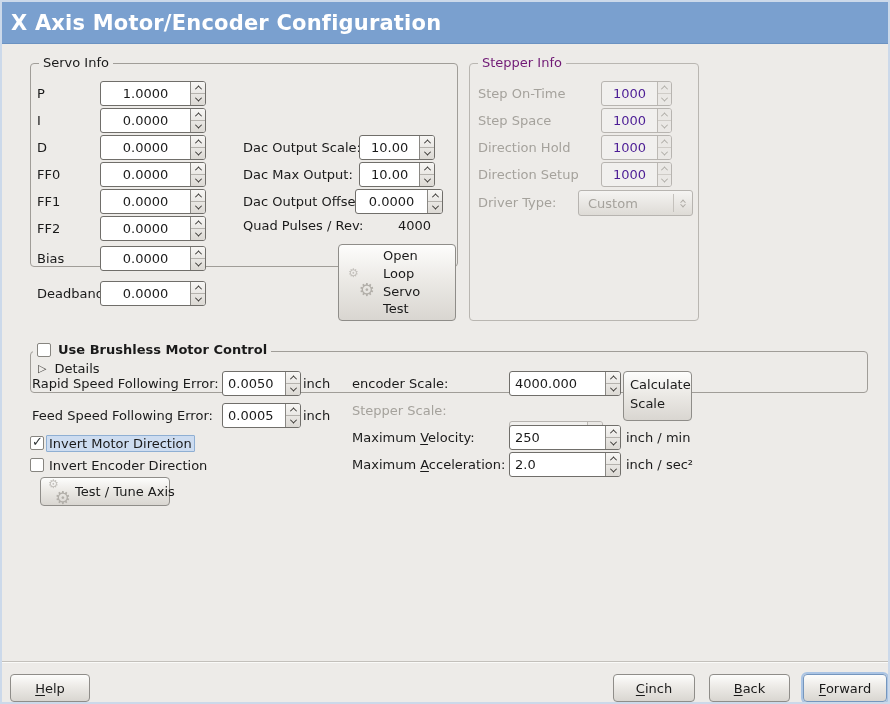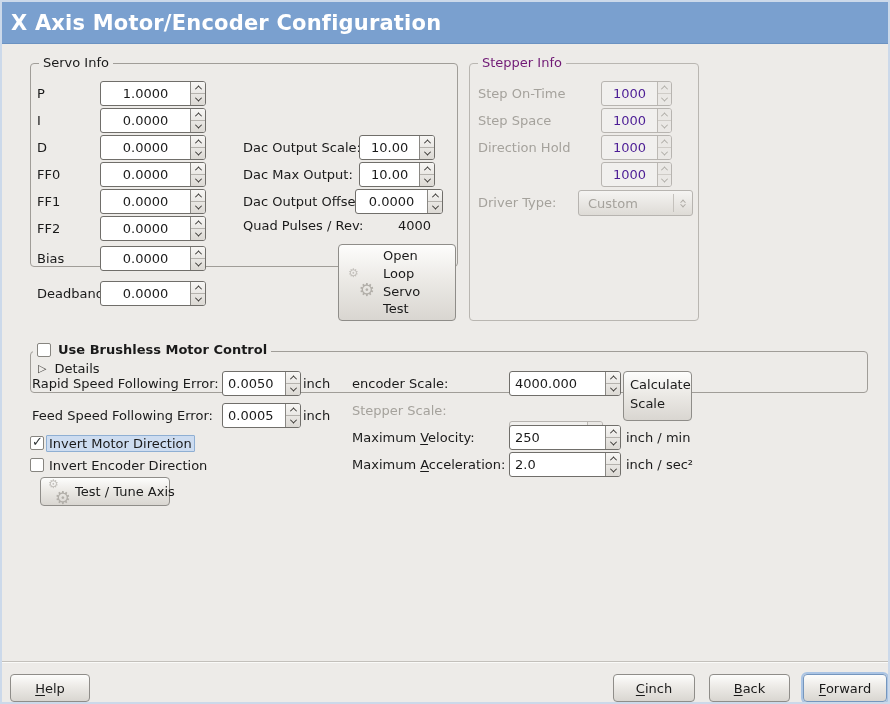--- a/index.html
+++ b/index.html
@@ -282,20 +282,21 @@
         <span class="spin">
             <span class="sb up">
               <i class="ch up"></i>
             </span>
             <span class="sb dn">
               <i class="ch dn"></i>
             </span>
           </span>
       </div>
 
+      <span class="lbl gray" style="left:8px; top:98px;">Direction Setup</span>
       <div class="spinbox dis" style="left:131px; top:98px; width:71px;">
         <span class="val">1000</span>
         <span class="spin">
             <span class="sb up">
               <i class="ch up"></i>
             </span>
             <span class="sb dn">
               <i class="ch dn"></i>
             </span>
           </span>

